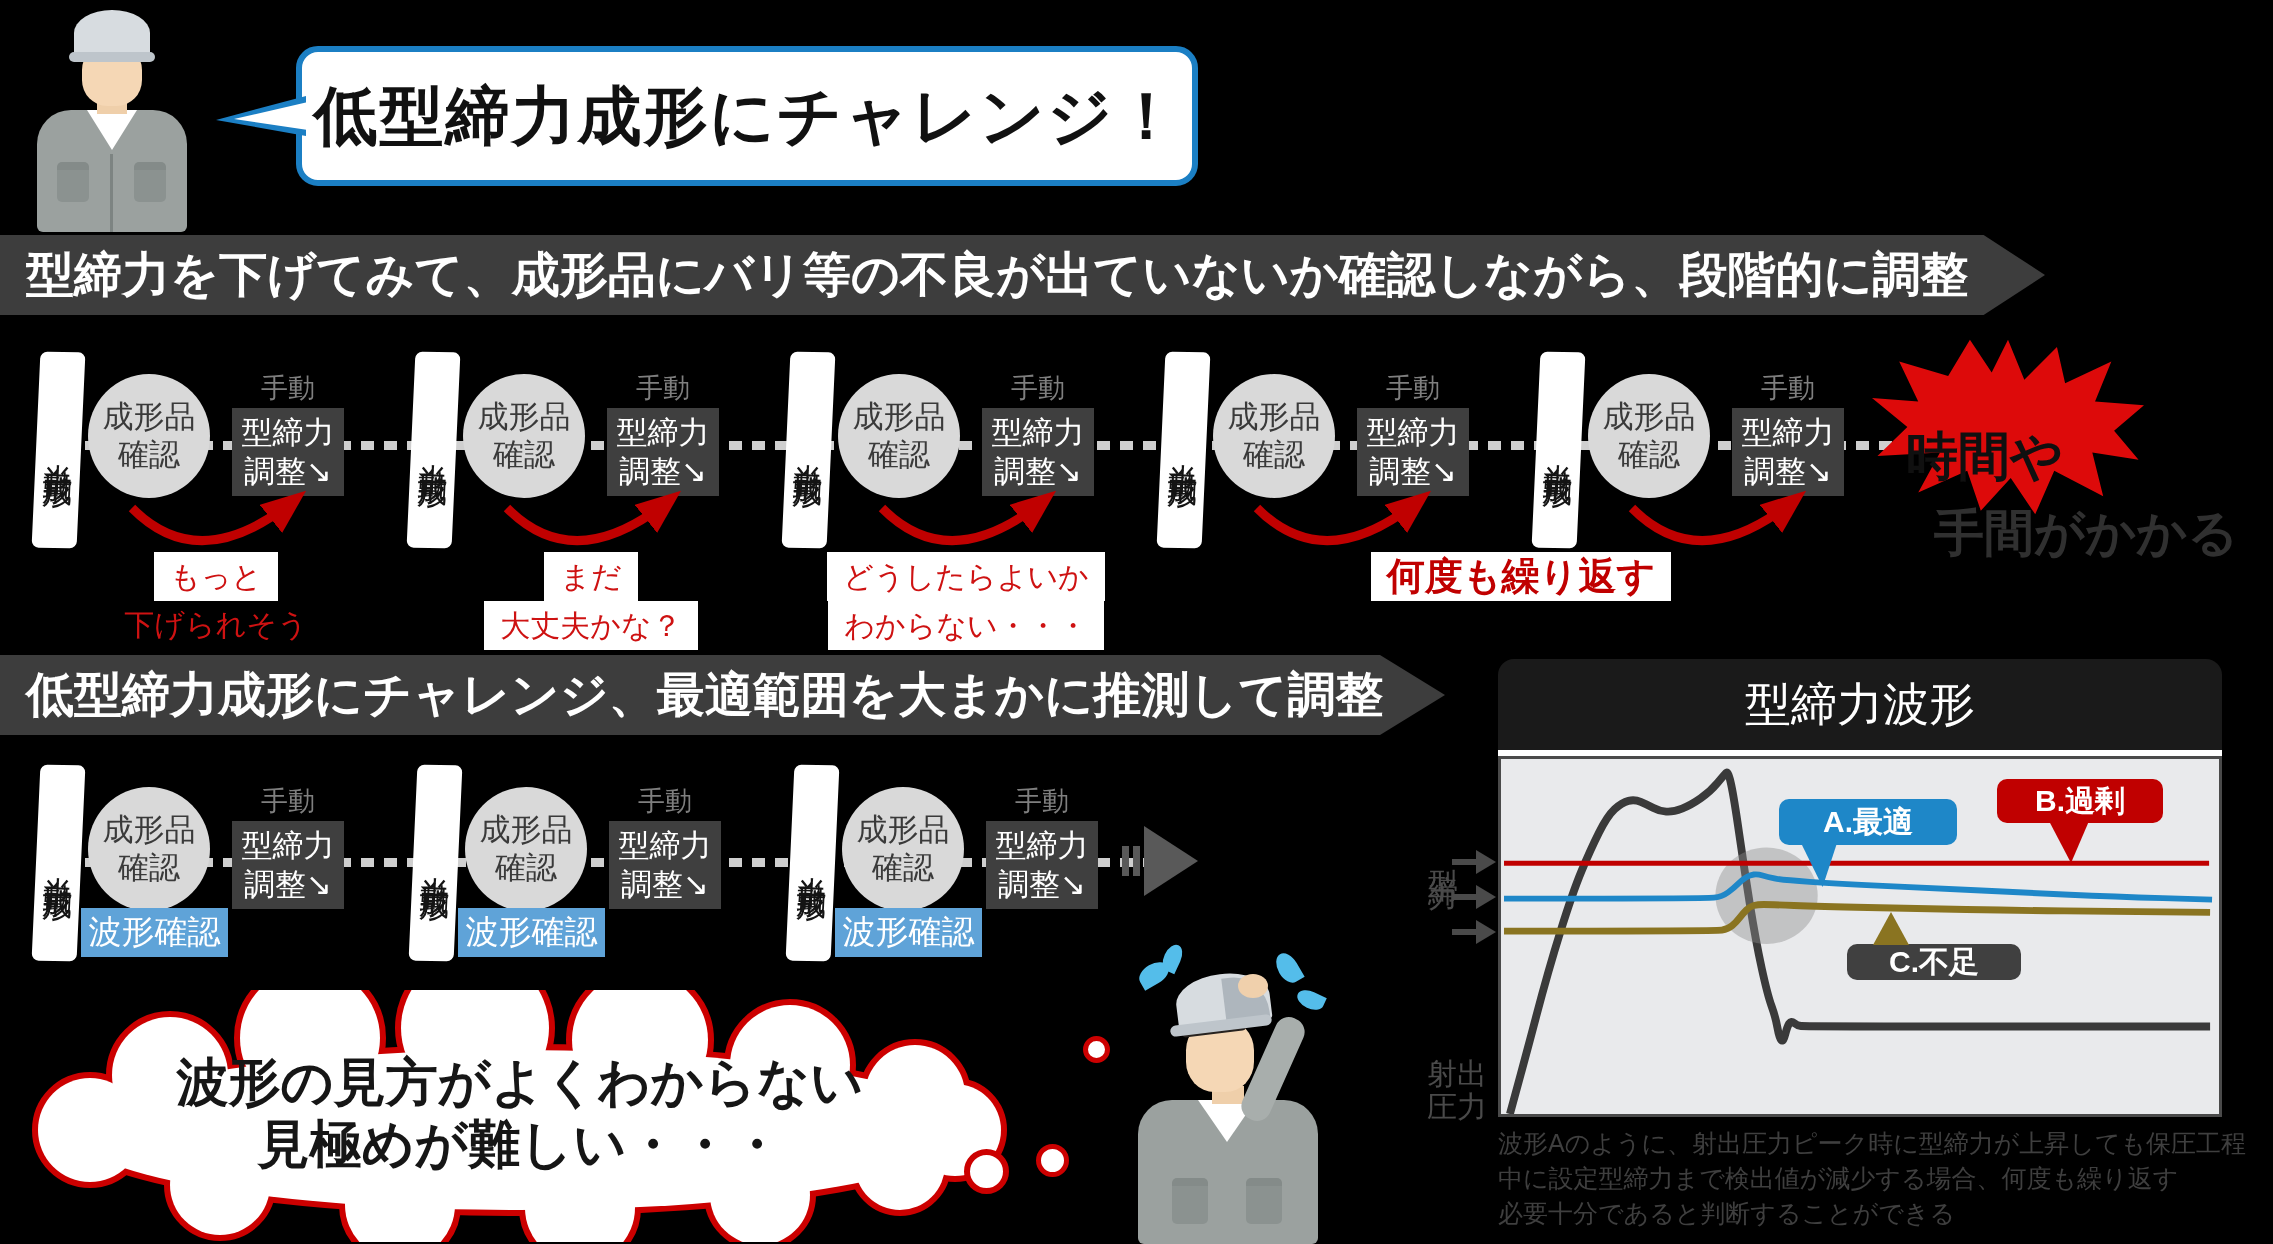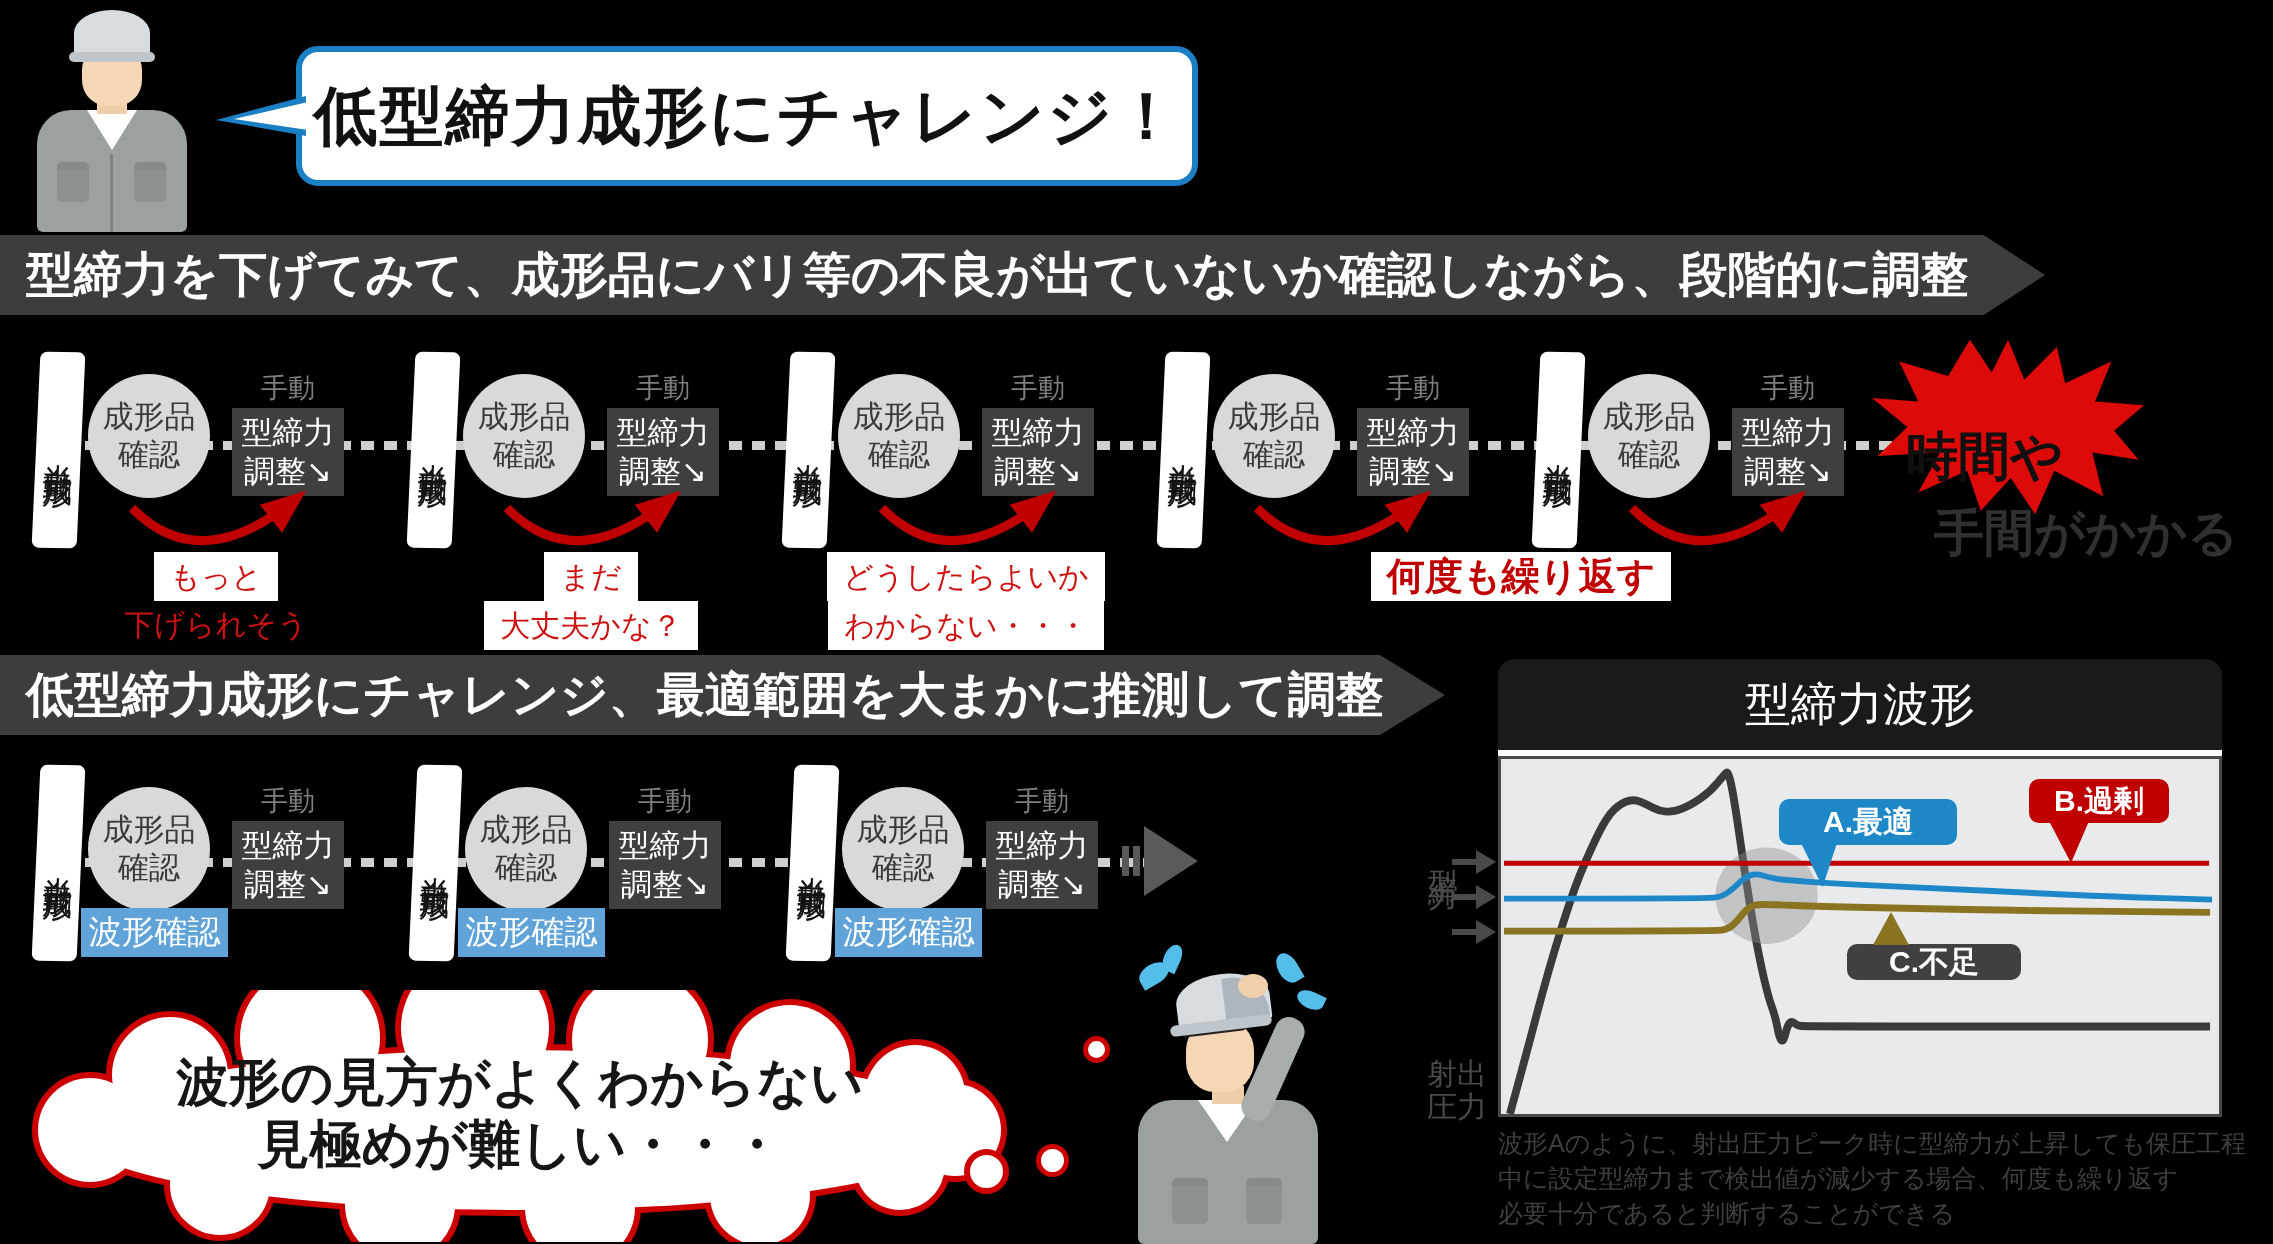--- a/index.html
+++ b/index.html
@@ -373,21 +373,21 @@
         <ellipse cx="267" cy="139" rx="52" ry="49" fill="rgba(140,140,140,0.42)"></ellipse>
         <path d="M0,175 Q215,175 221.5,174 Q228,173 232,169.5 Q236,166 239.5,161.5 Q243,157 246.5,153.5 Q250,150 254,149 Q258,148 264,148 Q270,148 295,149 Q320,150 370,151 Q420,152 470,153 Q520,154 570,154.5 Q620,155 669,155.5 L718,156" fill="none" stroke="#8A7421" stroke-width="7" stroke-linejoin="round"></path>
         <path d="M0,142 Q205,142 213.5,141 Q222,140 228,135.5 Q234,131 238,127 Q242,123 246,120.5 Q250,118 254,117.5 Q258,117 263,118.5 Q268,120 275,121.5 Q282,123 311,125 Q340,127 385,129 Q430,131 480,133.5 Q530,136 575,138 Q620,140 670,141.5 L720,143" fill="none" stroke="#1E87C8" stroke-width="6" stroke-linejoin="round"></path>
         <path d="M0,106 L717,106" fill="none" stroke="#C00000" stroke-width="5" stroke-linejoin="round"></path>
       </svg>
 
     <div class="callout" style="left:278px;top:40px;width:178px;height:46px;background:#1E87C8;">
       <span>A.最適</span>
     </div>
     <div class="pointer" style="left:300px;top:84px;width:36px;height:44px;background:#1E87C8;clip-path:polygon(0 0,100% 0,60% 100%);"></div>
-    <div class="callout" style="left:528px;top:20px;width:140px;height:44px;background:#C00000;">
+    <div class="callout" style="left:496px;top:20px;width:166px;height:44px;background:#C00000;">
       <span>B.過剰</span>
     </div>
     <div class="pointer" style="left:548px;top:62px;width:40px;height:42px;background:#C00000;clip-path:polygon(0 0,100% 0,55% 100%);"></div>
     <div class="callout" style="left:346px;top:185px;width:174px;height:36px;background:#404040;">
       <span>C.不足</span>
     </div>
     <div class="pointer" style="left:372px;top:153px;width:36px;height:33px;background:#8A7421;clip-path:polygon(50% 0,100% 100%,0 100%);"></div>
   </div>
 
   <div class="axis-y">型締力</div>

